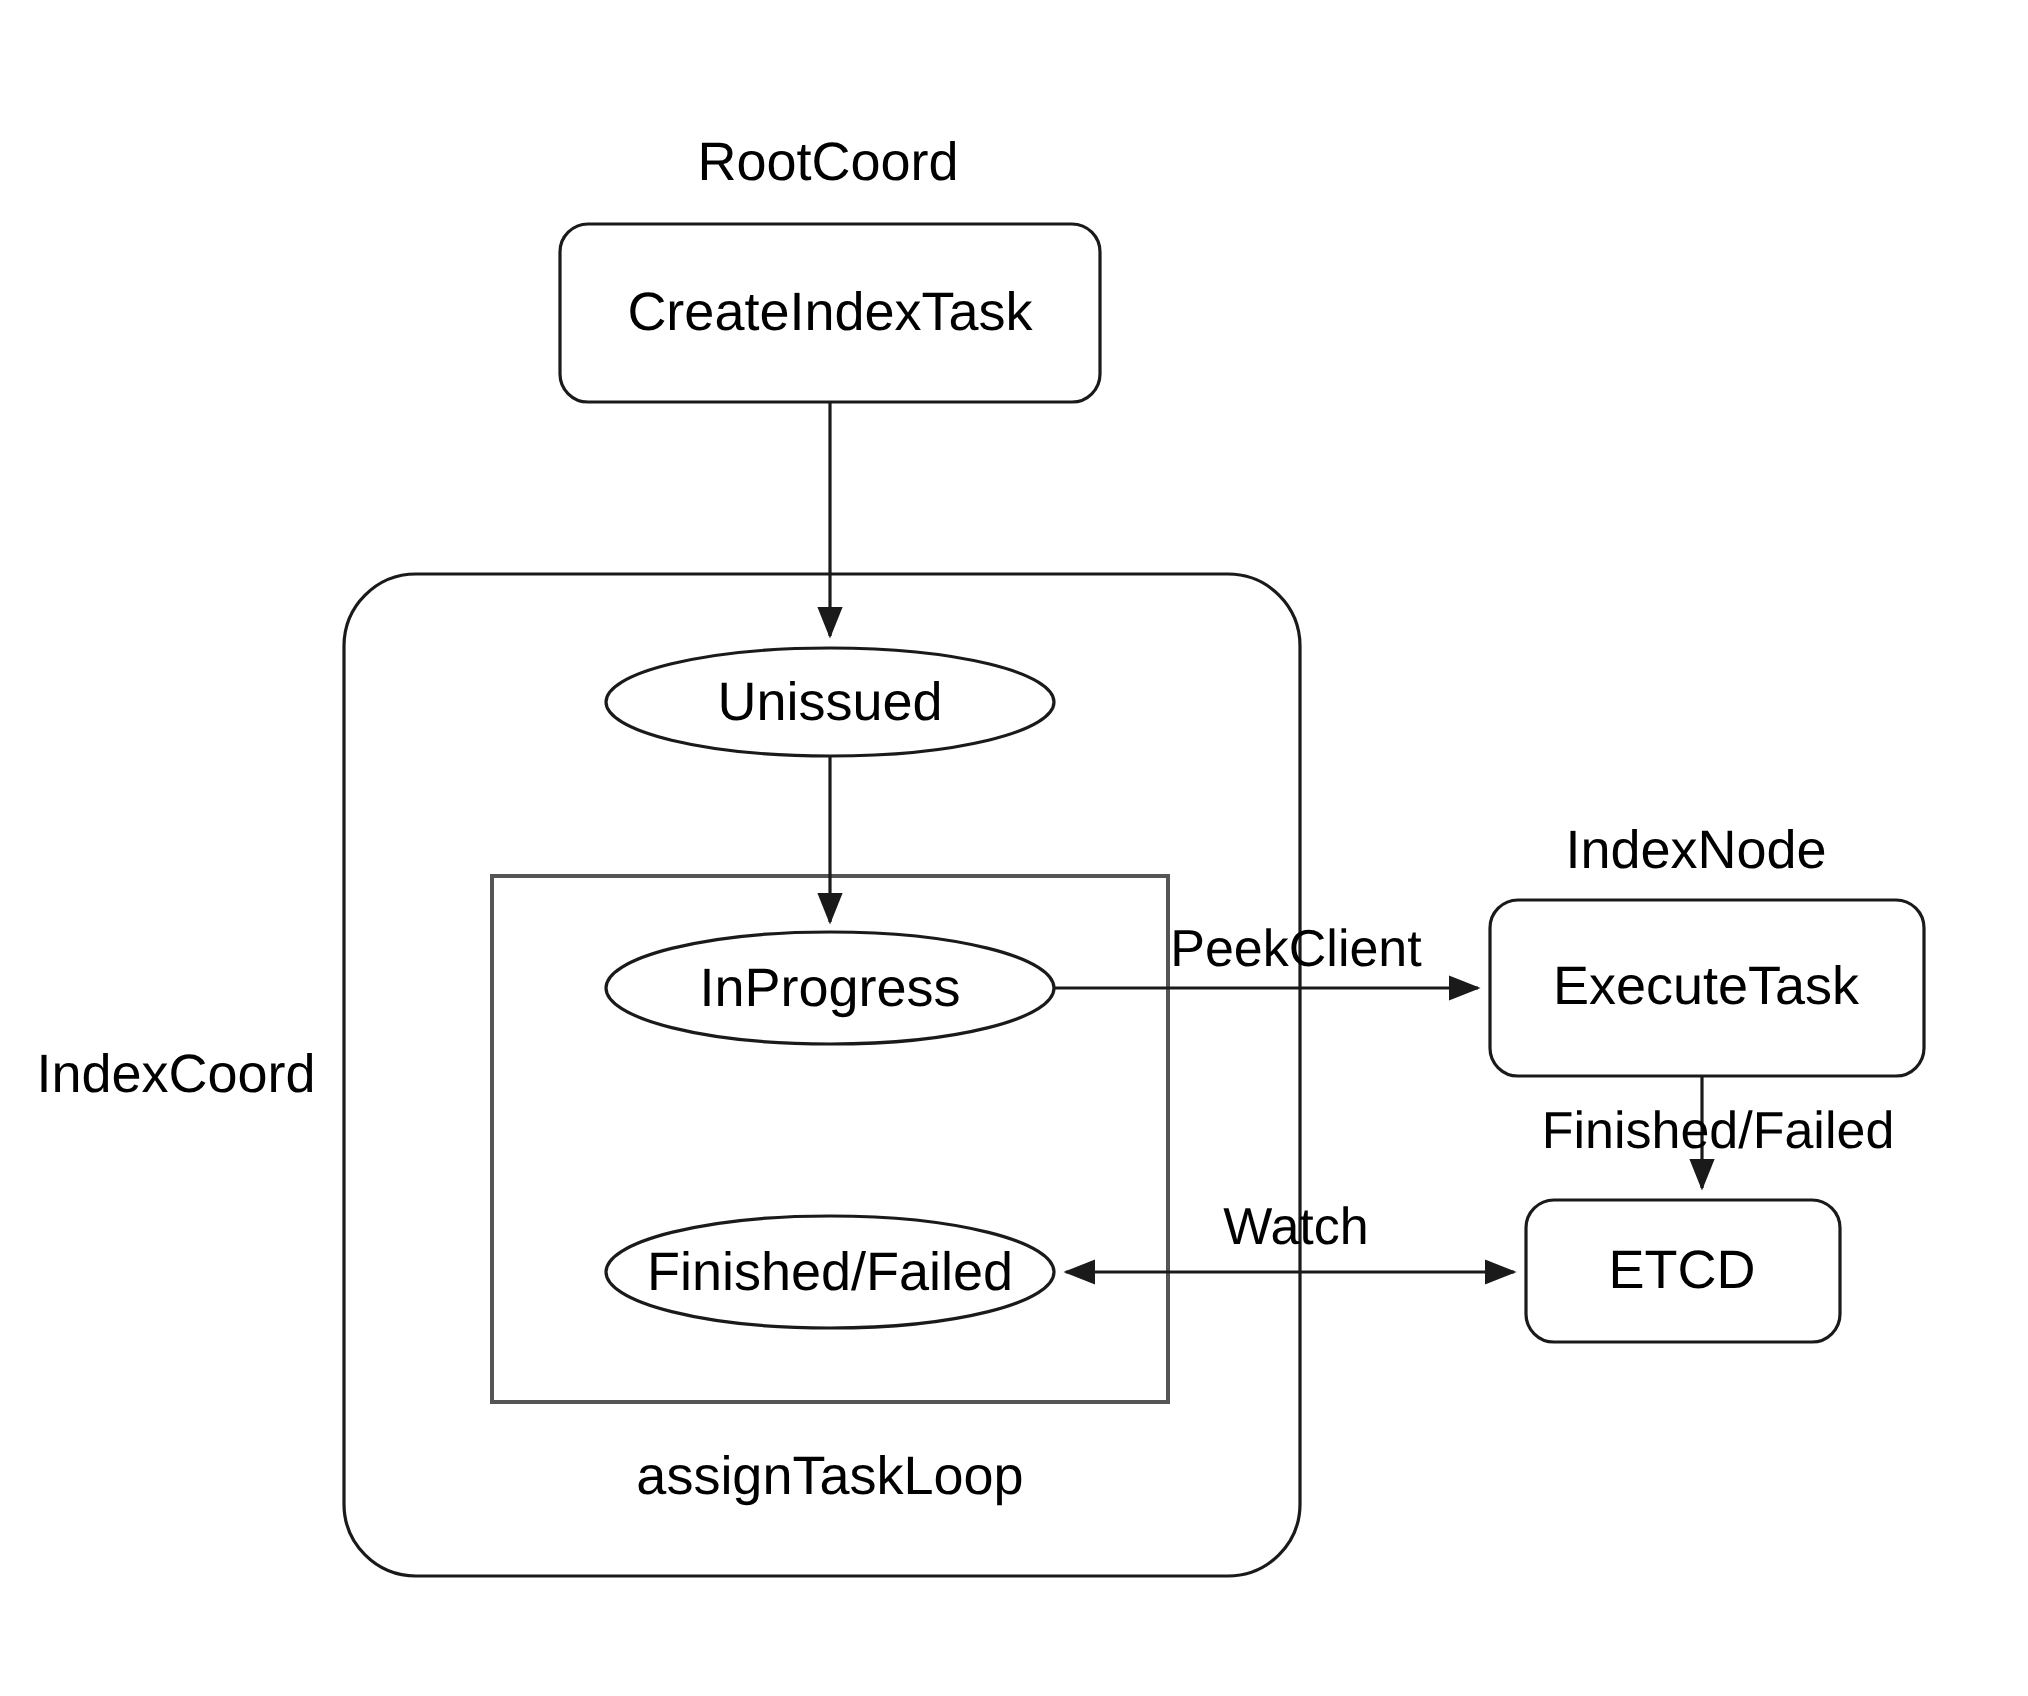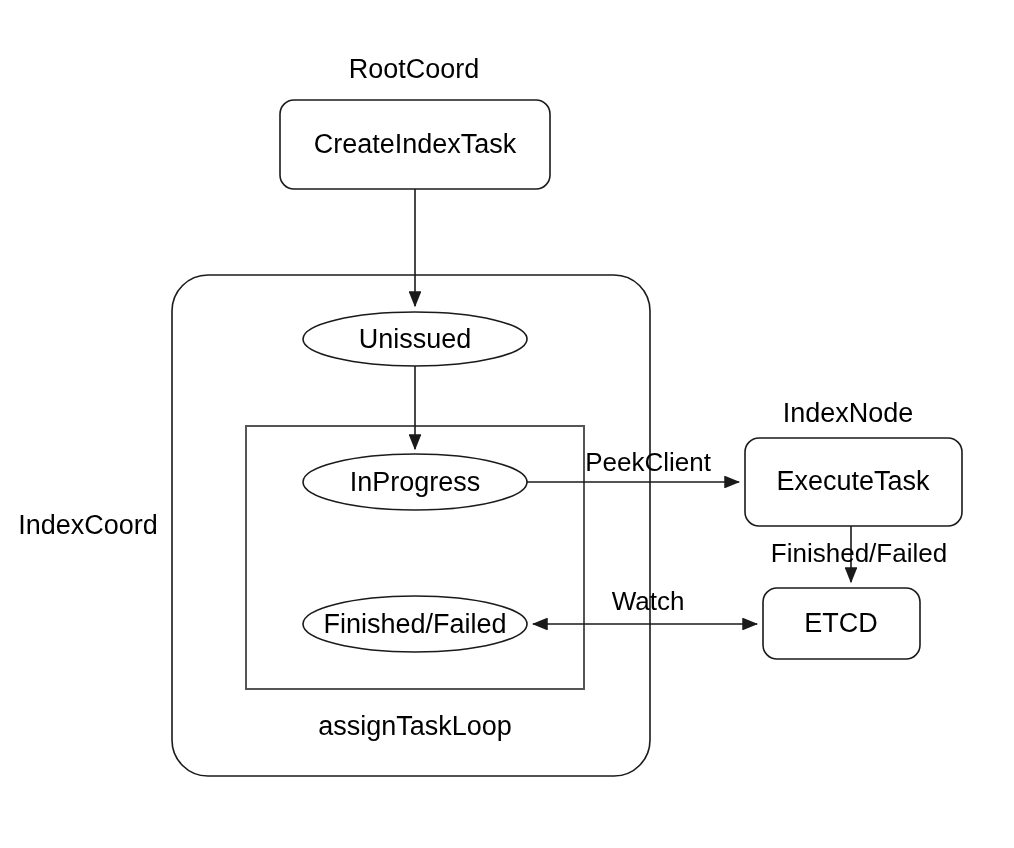--- a/index.html
+++ b/index.html
@@ -11,21 +11,21 @@
   body {
     width: 1014px;
     height: 848px;
     font-family: "Liberation Sans", sans-serif;
     overflow: hidden;
     position: relative;
   }
   #diagram-root {
     position: absolute;
     left: 0;
-    top: 4px;
+    top: 16px;
     width: 1014px;
     height: 741px;
     border-radius: 27px;
   }
   svg#diagram-canvas {
     display: block;
     width: 1014px;
     height: 848px;
   }
   .shape-stroke {

